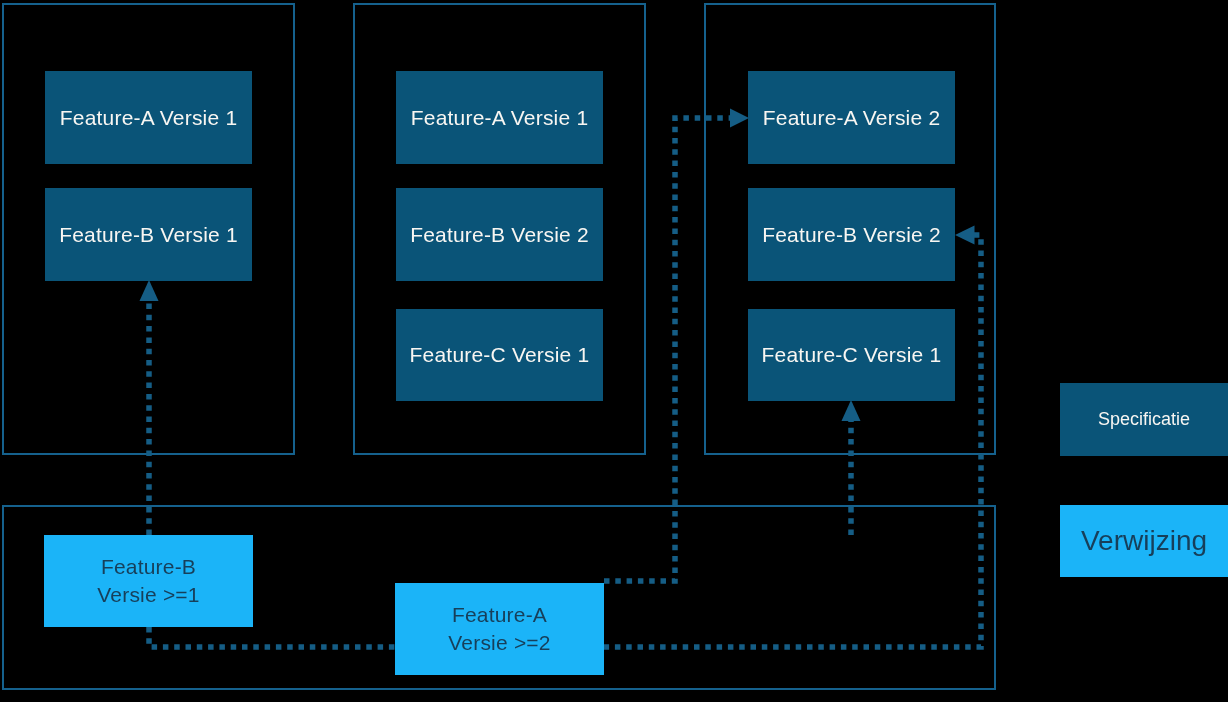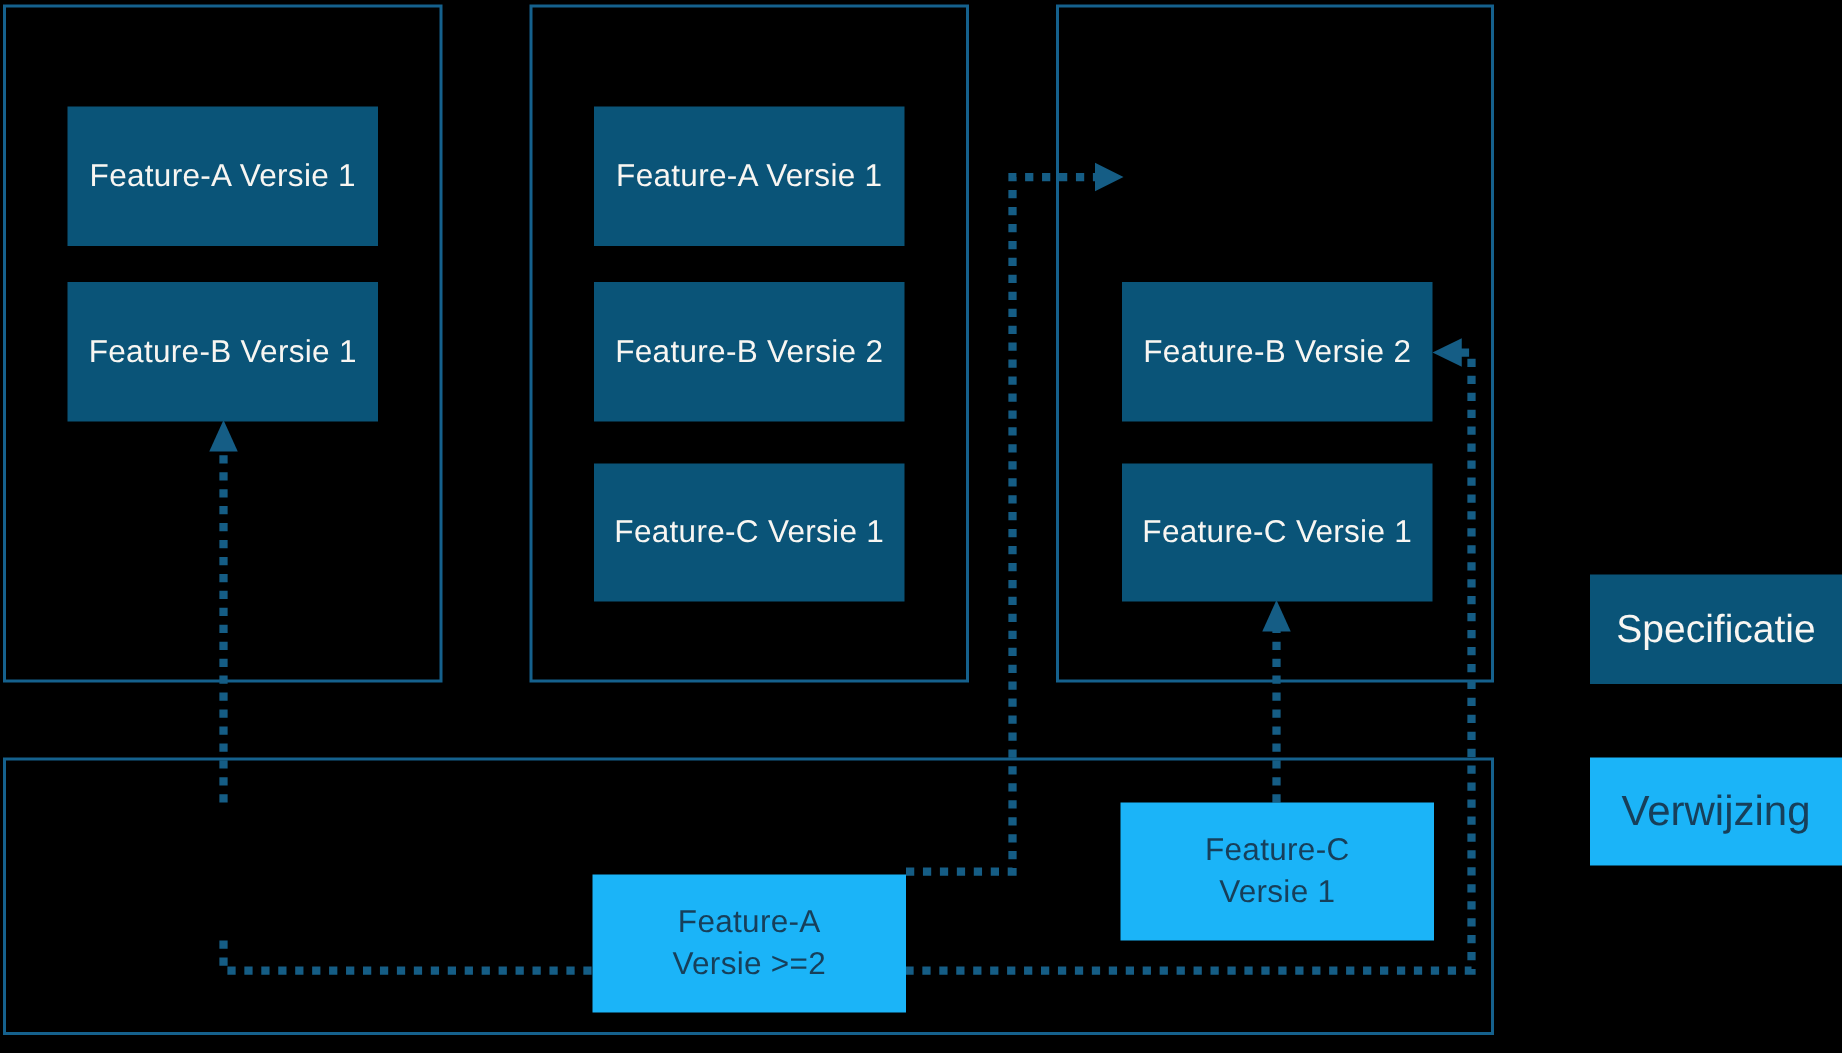--- a/index.html
+++ b/index.html
@@ -44,21 +44,21 @@
     text-align: center;
     line-height: 1.35;
     letter-spacing: 0.2px;
   }
   .legend-spec {
     position: absolute;
     left: 1060px; top: 383px;
     width: 168px; height: 73px;
     background: #0A5478;
     color: #F8F6F2;
-    font-size: 26px;
+    font-size: 18px;
     display: flex; align-items: center; justify-content: center;
   }
   .legend-ref {
     position: absolute;
     left: 1060px; top: 505px;
     width: 168px; height: 72px;
     background: #1BB4F8;
     color: #173F5A;
     font-size: 28px;
     display: flex; align-items: center; justify-content: center;
@@ -101,30 +101,31 @@
     </g>
   </svg>
 
   <div class="spec-node" style="left:45px; top:71px;">Feature-A Versie 1</div>
   <div class="spec-node" style="left:45px; top:188px;">Feature-B Versie 1</div>
 
   <div class="spec-node" style="left:396px; top:71px;">Feature-A Versie 1</div>
   <div class="spec-node" style="left:396px; top:188px;">Feature-B Versie 2</div>
   <div class="spec-node" style="left:396px; top:309px; height:92px;">Feature-C Versie 1</div>
 
+  <div class="spec-node" style="left:748px; top:71px;">Feature-A Versie 2</div>
   <div class="spec-node" style="left:748px; top:188px;">Feature-B Versie 2</div>
   <div class="spec-node" style="left:748px; top:309px; height:92px;">Feature-C Versie 1</div>
 
+  <div class="ref-node" style="left:44px; top:535px;">
+    <span>Feature-B</span>
+    <span>Versie &gt;=1</span>
+  </div>
   <div class="ref-node" style="left:395px; top:535px;margin-top:48px;">
     <span>Feature-A</span>
     <span>Versie &gt;=2</span>
-  </div>
-  <div class="ref-node" style="left:747px; top:535px;">
-    <span>Feature-C</span>
-    <span>Versie 1</span>
   </div>
 
   <div class="legend-spec">
     <span>Specificatie</span>
   </div>
   <div class="legend-ref">
     <span>Verwijzing</span>
   </div>
 
 </div>

